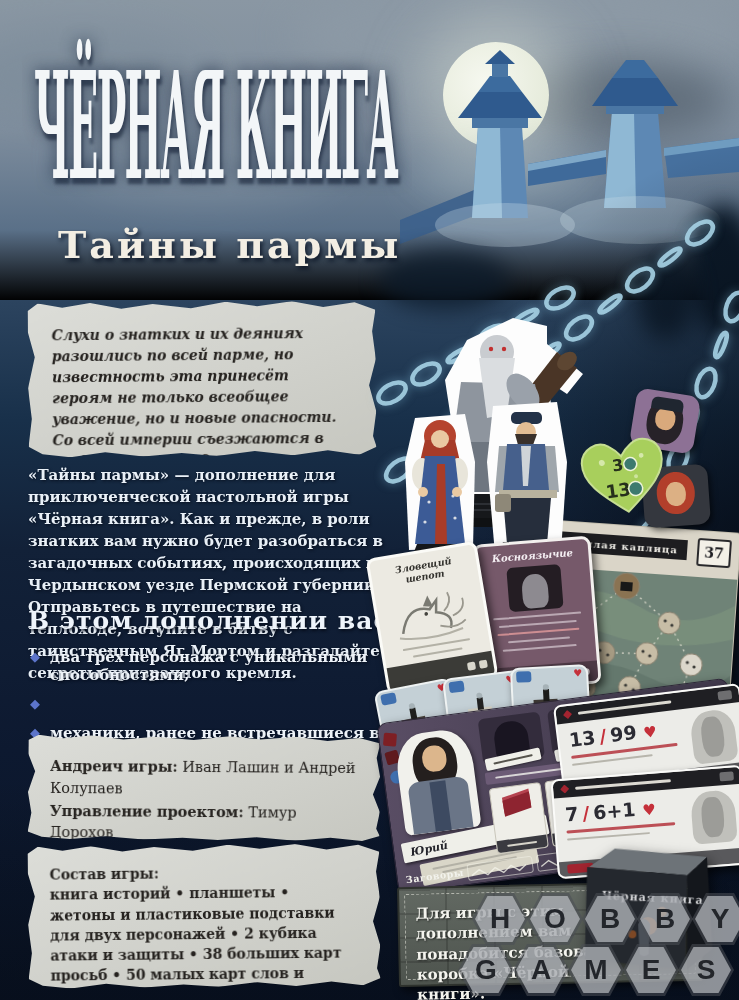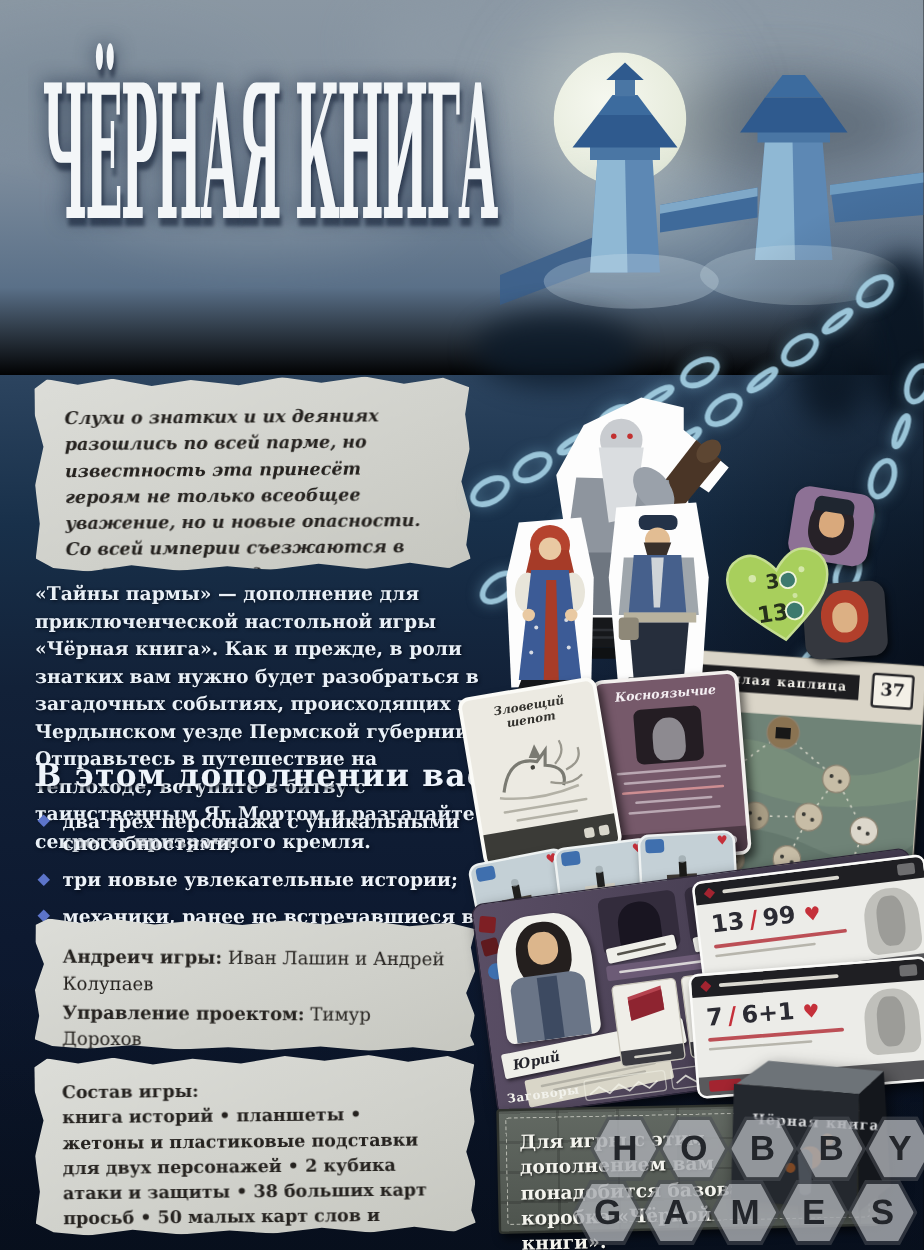--- a/index.html
+++ b/index.html
@@ -229,36 +229,36 @@
       <ellipse cx="493" cy="336" rx="15" ry="8.5" transform="rotate(150 493 336)"></ellipse>
       <ellipse cx="459" cy="355" rx="13" ry="3.5" transform="rotate(150 459 355)"></ellipse>
       <ellipse cx="426" cy="374" rx="15" ry="8.5" transform="rotate(150 426 374)"></ellipse>
       <ellipse cx="392" cy="393" rx="15" ry="8.5" transform="rotate(150 392 393)"></ellipse>
     </g>
   </svg>
 
   <div class="title-wrap">
     <div class="title-text">ЧЁРНАЯ КНИГА</div>
   </div>
+  <div class="subtitle">Тайны пармы</div>
 
   <div class="parchment flavor">
     <p>Слухи о знатких и их деяниях разошлись по всей парме, но известность эта принесёт героям не только всеобщее уважение, но и новые опасности. Со всей империи съезжаются в уезд знающие люди, и что-то страшное поднимается в ответ  из глубины памяти предков...</p>
   </div>
 
   <p class="description">«Тайны пармы» — дополнение для приключенческой настольной игры «Чёрная книга». Как и прежде, в роли знатких вам нужно будет разобраться в загадочных событиях, происходящих в Чердынском уезде Пермской губернии. Отправьтесь в путешествие на теплоходе, вступите в битву с таинственным Яг Мортом и разгадайте секреты призрачного кремля.</p>
 
   <h3 class="features-heading">В этом дополнении вас ждут:</h3>
   <ul class="features">
     <li>
       <span class="dia">◆</span>
       <span>два трёх персонажа с уникальными способностями;</span>
     </li>
     <li>
       <span class="dia">◆</span>
-      <span>три новые увлекательные истории;</span>
     </li>
     <li>
       <span class="dia">◆</span>
       <span>механики, ранее не встречавшиеся в «Чёрной книге».</span>
     </li>
   </ul>
 
   <div class="parchment credits">
     <div class="inner">
       <div><b>Андреич игры:</b> <span>Иван Лашин и Андрей Колупаев</span></div>

